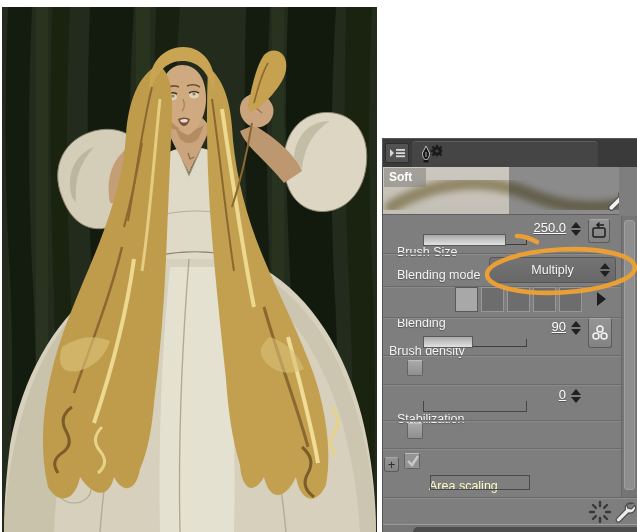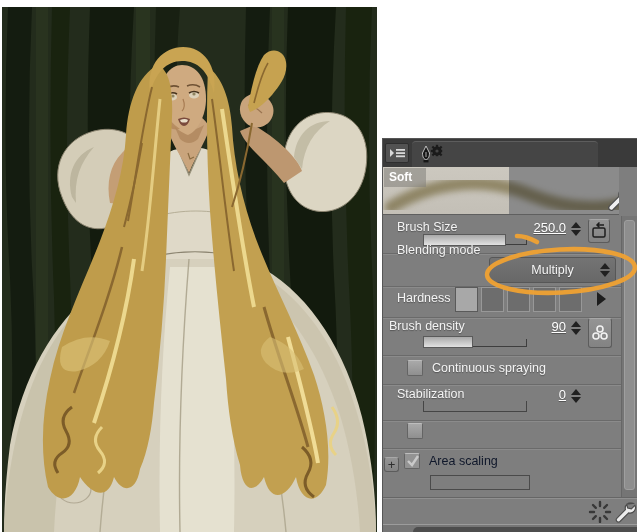--- a/index.html
+++ b/index.html
@@ -17,22 +17,22 @@
   .tab{position:absolute;left:29px;top:2px;width:186px;height:26px;background:#454545;
        border-radius:4px 4px 0 0;border-top:1px solid #5d5d5d;}
   .tab-title{position:absolute;left:34px;top:6px;font-size:12.5px;font-weight:600;color:#e8e8e8;white-space:nowrap;}
   .preview{position:absolute;left:0;top:28px;width:236px;height:48px;overflow:hidden;
            border-bottom:1px solid #5f5f5f;}
   .pv-light{position:absolute;left:0;top:0;width:126px;height:48px;background:linear-gradient(180deg,#ccc8bf,#c3bfb6);}
   .pv-gray{position:absolute;left:126px;top:0;width:128px;height:48px;background:#8b8b8b;}
   .soft-chip{position:absolute;left:1px;top:1px;min-width:42px;height:19px;background:rgba(130,128,122,.55);
              color:#fff;font-size:12px;font-weight:bold;line-height:19px;padding:0 5px;}
   .lbl{position:absolute;font-size:12.5px;color:#f4f4f4;white-space:nowrap;
-       text-shadow:0 1px 1px rgba(25,25,25,.4);}
-  .lbl.dim{color:#0f172a;text-shadow:none;}
+       text-shadow:0 1px 1px rgba(25,25,25,.4);margin-top:25px;}
+  .lbl.dim{color:#fef9c3;text-shadow:none;}
   .val{position:absolute;right:71px;font-size:13px;color:#ffffff;text-shadow:0 1px 1px rgba(25,25,25,.4);text-decoration:underline;}
   .sep{position:absolute;left:0;width:238px;height:2px;border-top:1px solid #6a6a6a;
        border-bottom:1px solid #8b8b8b;}
   .slider{position:absolute;width:104px;height:12px;}
   .slider .track{position:absolute;left:0;right:0;bottom:1px;height:8px;
                  border-bottom:1px solid #3e3e3e;border-right:1px solid #3e3e3e;}
   .slider .fill{position:absolute;left:0;bottom:0;height:12px;background:linear-gradient(180deg,#a9a9a9,#e2e2e2);
                 border:1px solid #5a5a5a;}
   .track-empty{position:absolute;width:104px;height:11px;border:1px solid #454545;border-top:none;}
   .track-box{position:absolute;width:100px;height:15px;border:1px solid #4a4a4a;}
@@ -229,21 +229,21 @@
   <div class="lbl" style="left:14px;top:104px">Blending mode</div>
   <div class="dropdown" style="top:118px">
     <span>Multiply</span>
     <div class="spin">
         <i class="up"></i>
         <i class="dn"></i>
       </div>
   </div>
   <div class="sep" style="top:147px"></div>
 
-  <div class="lbl" style="left:14px;top:152px">Hardness</div>
+  <div class="lbl" style="left:14px;top:152px">Blending</div>
   <div class="hd-box sel" style="left:72px"></div>
   <div class="hd-box" style="left:98px"></div>
   <div class="hd-box" style="left:124px"></div>
   <div class="hd-box" style="left:150px"></div>
   <div class="hd-box" style="left:176px"></div>
   <div class="arrow-r" style="left:214px;top:153px"></div>
   <div class="sep" style="top:178px"></div>
 
   <div class="lbl" style="left:6px;top:180px">Brush density</div>
   <div class="slider" style="left:40px;top:197px">
@@ -260,21 +260,20 @@
       <circle cx="11" cy="10" r="3" fill="none" stroke="#f2f2f2" stroke-width="1.6"></circle>
       <circle cx="7" cy="17" r="3" fill="none" stroke="#f2f2f2" stroke-width="1.6"></circle>
       <circle cx="15" cy="17" r="3" fill="none" stroke="#f2f2f2" stroke-width="1.6"></circle>
     </svg>
   </div>
   <div class="sep" style="top:216px"></div>
 
   <div class="checkbox" style="left:24px;top:221px">
     
   </div>
-  <div class="lbl" style="left:49px;top:222px">Continuous spraying</div>
   <div class="sep" style="top:245px"></div>
 
   <div class="lbl" style="left:14px;top:248px">Stabilization</div>
   <div class="track-empty" style="left:40px;top:262px"></div>
   <div class="val" style="top:248px">0</div>
   <div class="spin" style="left:186px;top:249px">
       <i class="up"></i>
       <i class="dn"></i>
     </div>
   <div class="sep" style="top:281px"></div>

